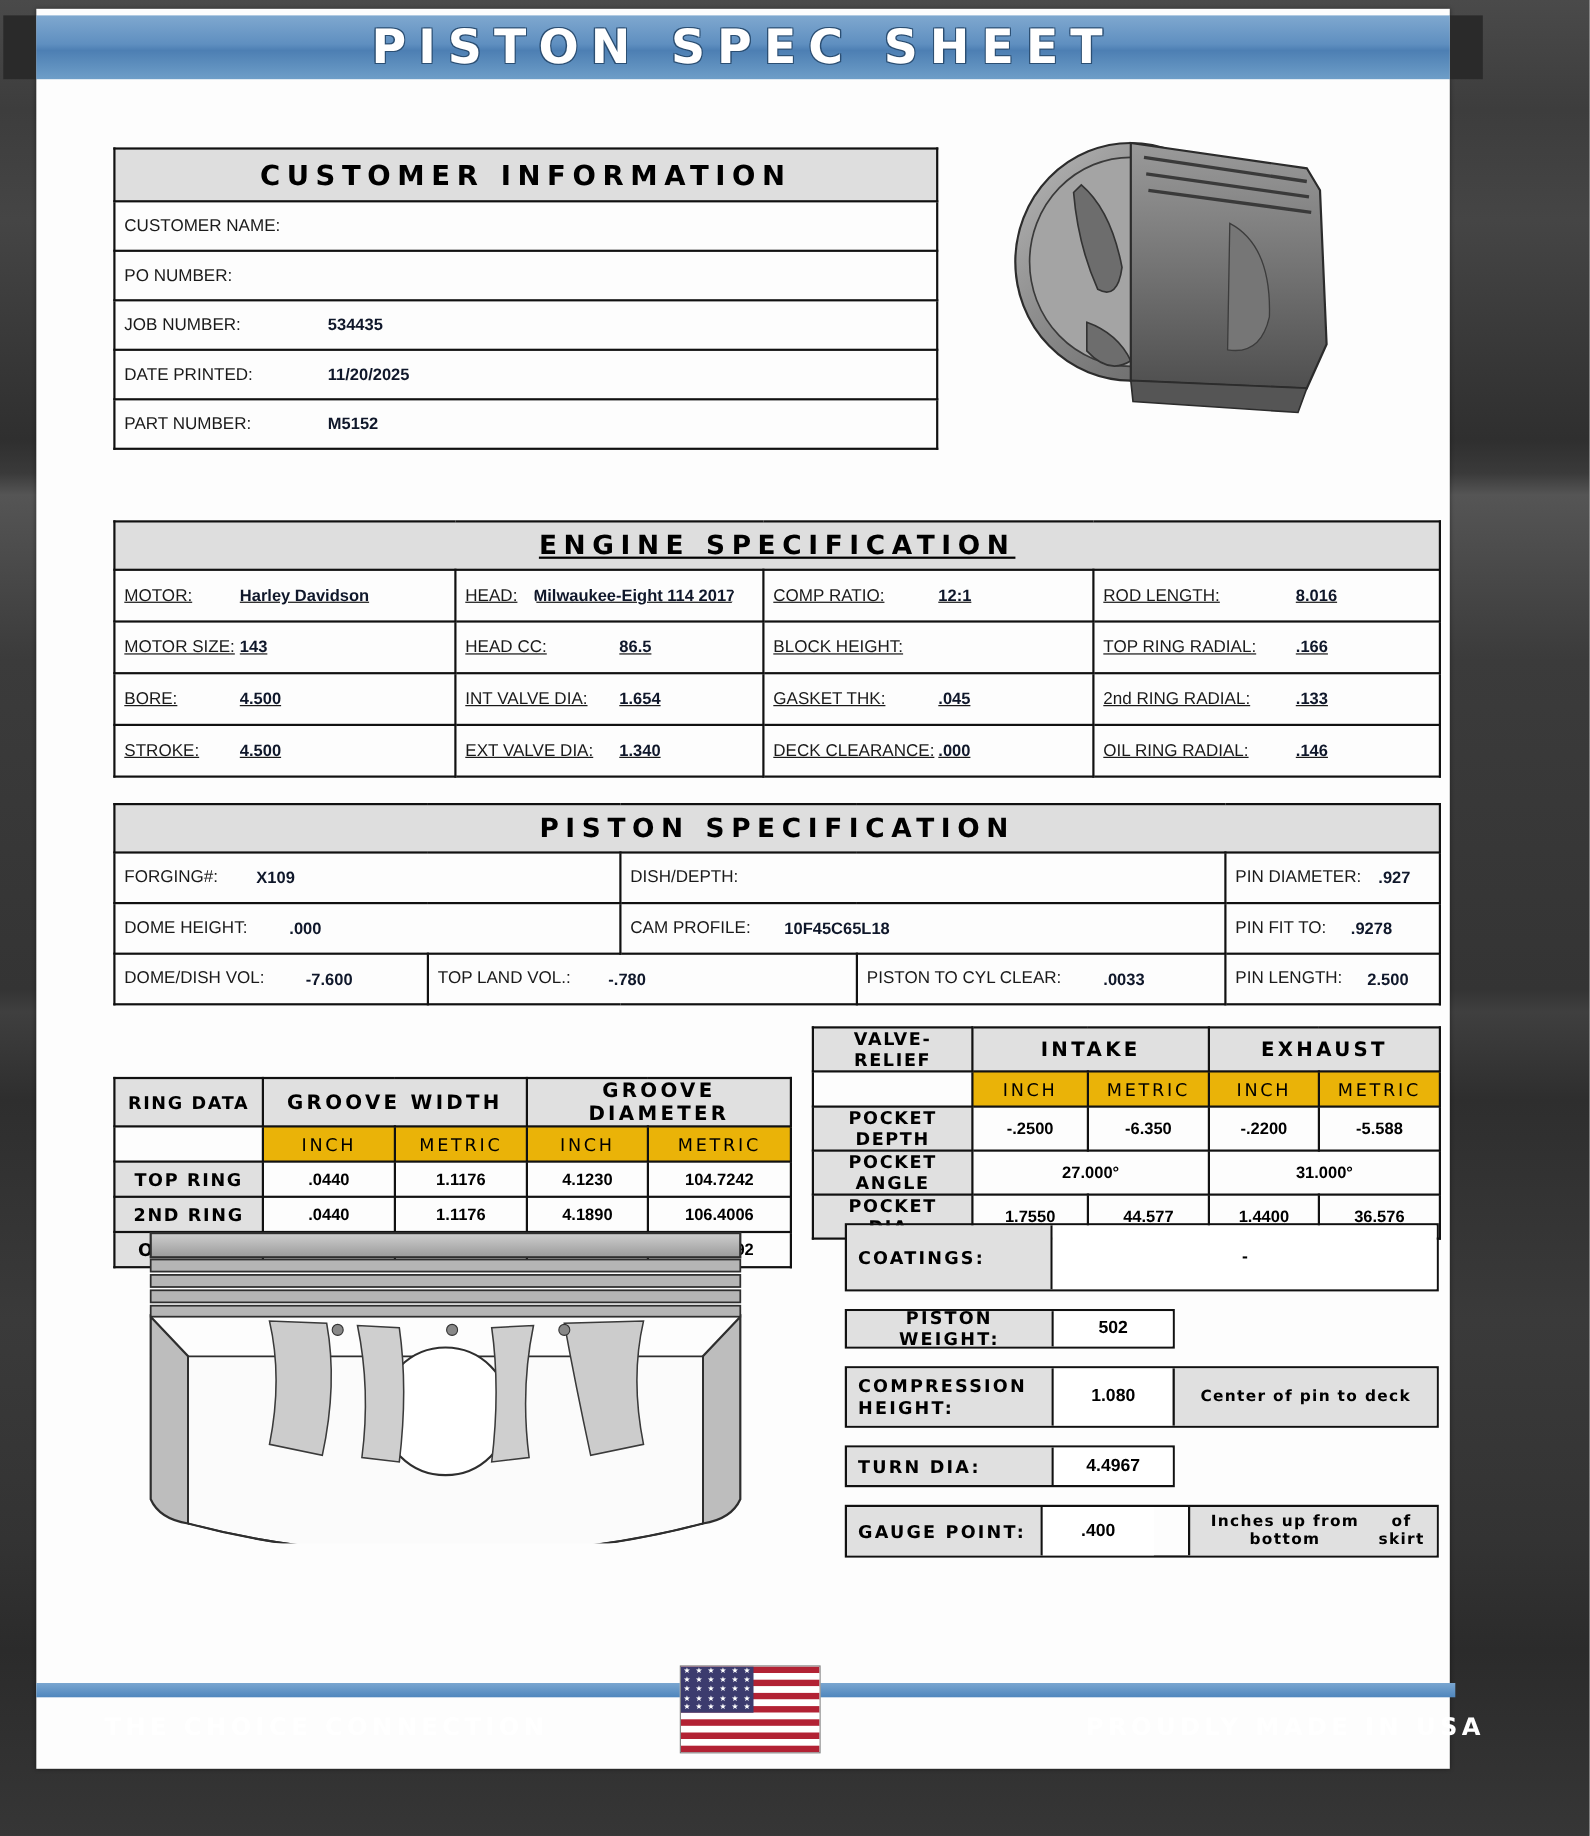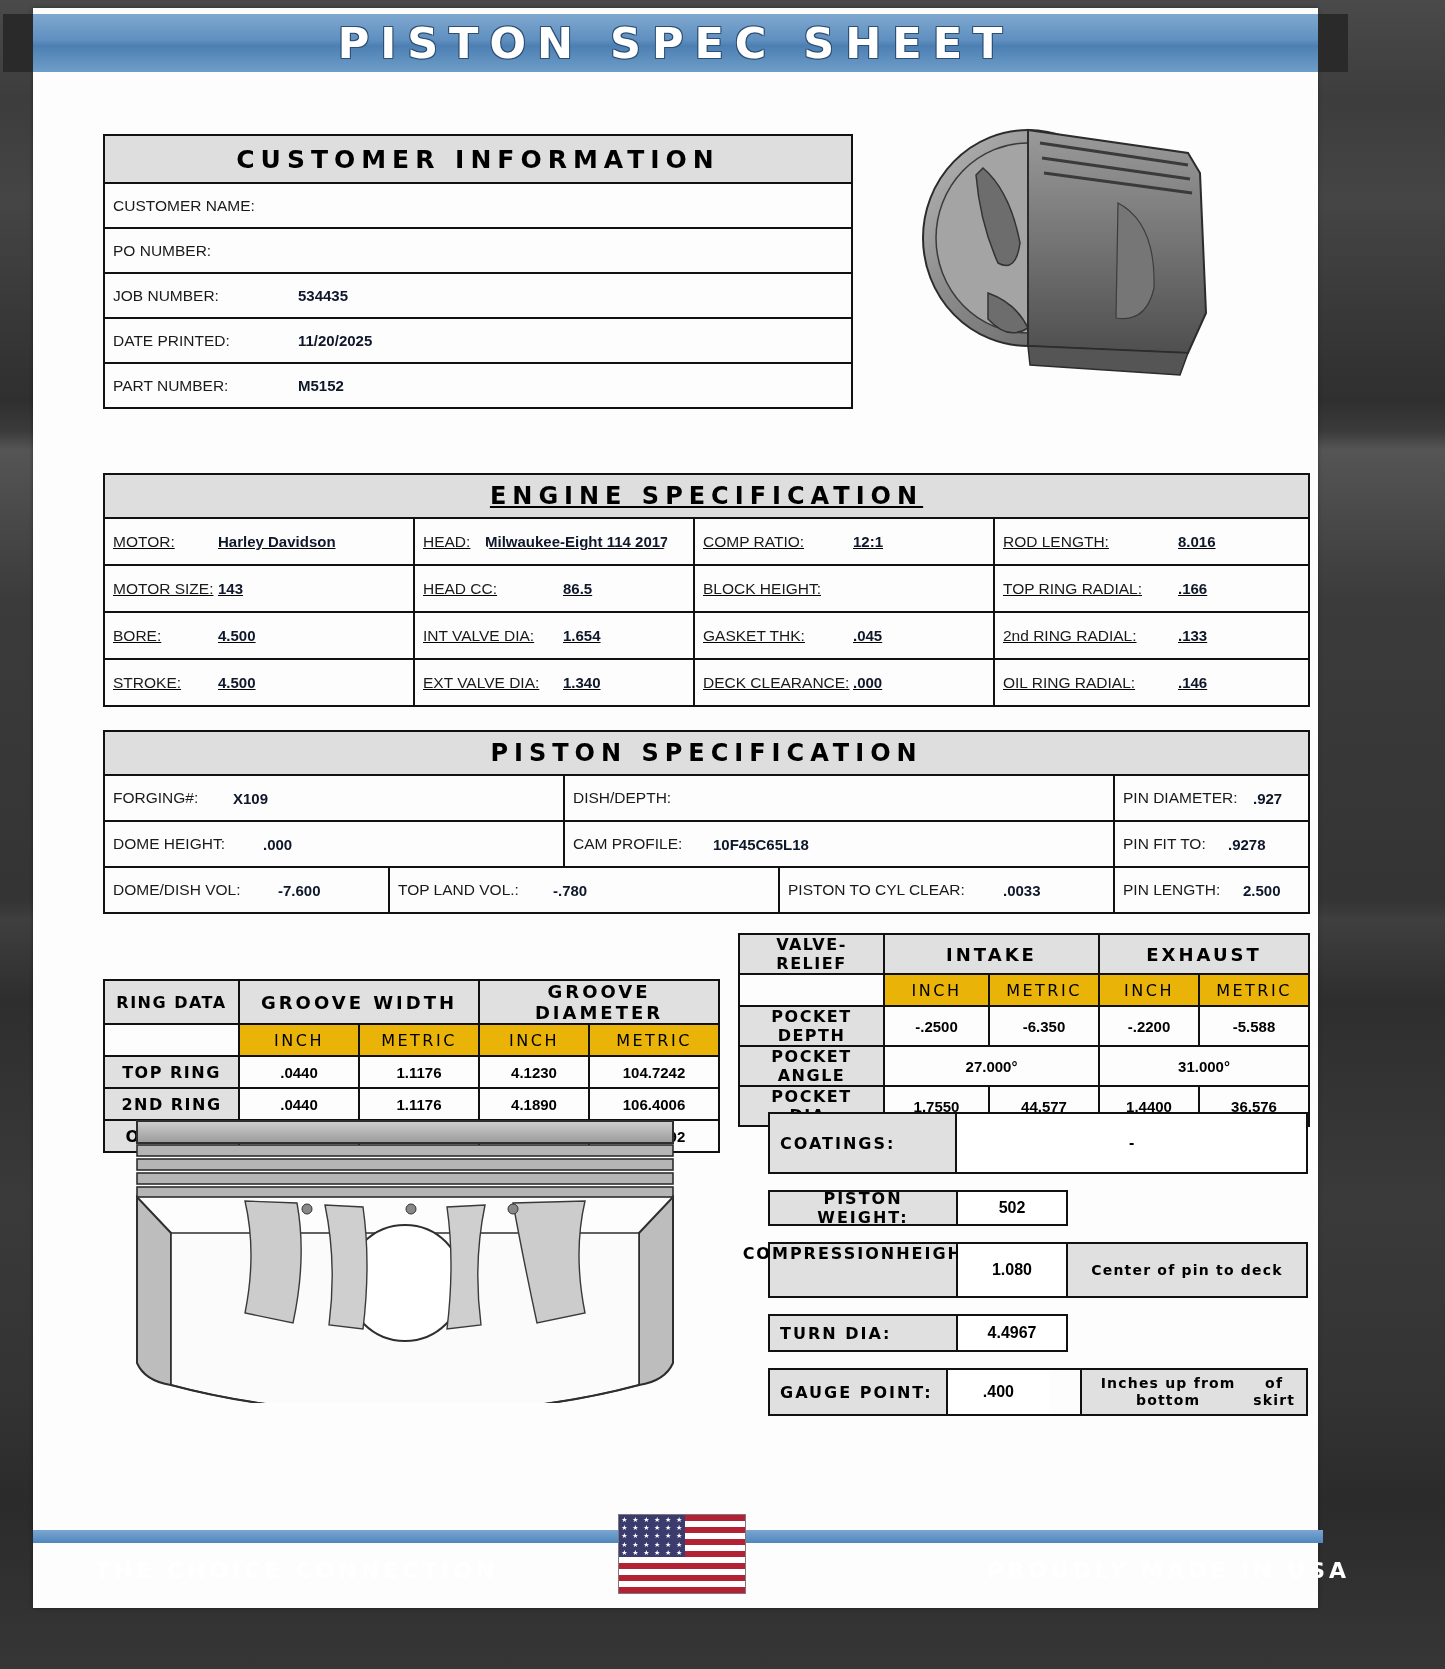--- a/index.html
+++ b/index.html
@@ -122,21 +122,21 @@
     font-size:14px; font-weight:bold; letter-spacing:1.2px; text-align:center;
     border-left:2px solid #111; font-family:"DejaVu Sans", sans-serif; padding:0 6px;
   }
   #box-coatings { left:735px; top:1104px; width:540px; height:62px; }
   #box-coatings .k { width:188px; }
   #box-coatings .v { width:350px; }
   #box-weight { left:735px; top:1182px; width:300px; height:36px;text-align:center; }
   #box-weight .k { width:188px; }
   #box-weight .v { width:108px; }
   #box-comp { left:735px; top:1234px; width:540px; height:56px; }
-  #box-comp .k { width:188px; flex-direction:row; align-items:flex-start; justify-content:center; line-height:1.25; }
+  #box-comp .k { width:188px; flex-direction:column; align-items:flex-start; justify-content:center; line-height:1.25; }
   #box-comp .v { width:108px; }
   #box-comp .note { width:240px; }
   #box-turn { left:735px; top:1306px; width:300px; height:38px; }
   #box-turn .k { width:188px; }
   #box-turn .v { width:108px; }
   #box-gauge { left:735px; top:1360px; width:540px; height:48px; }
   #box-gauge .k { width:188px; }
   #box-gauge .v { width:108px; }
   #box-gauge .note { width:240px; line-height:1.25;margin-left:31px; }
 

